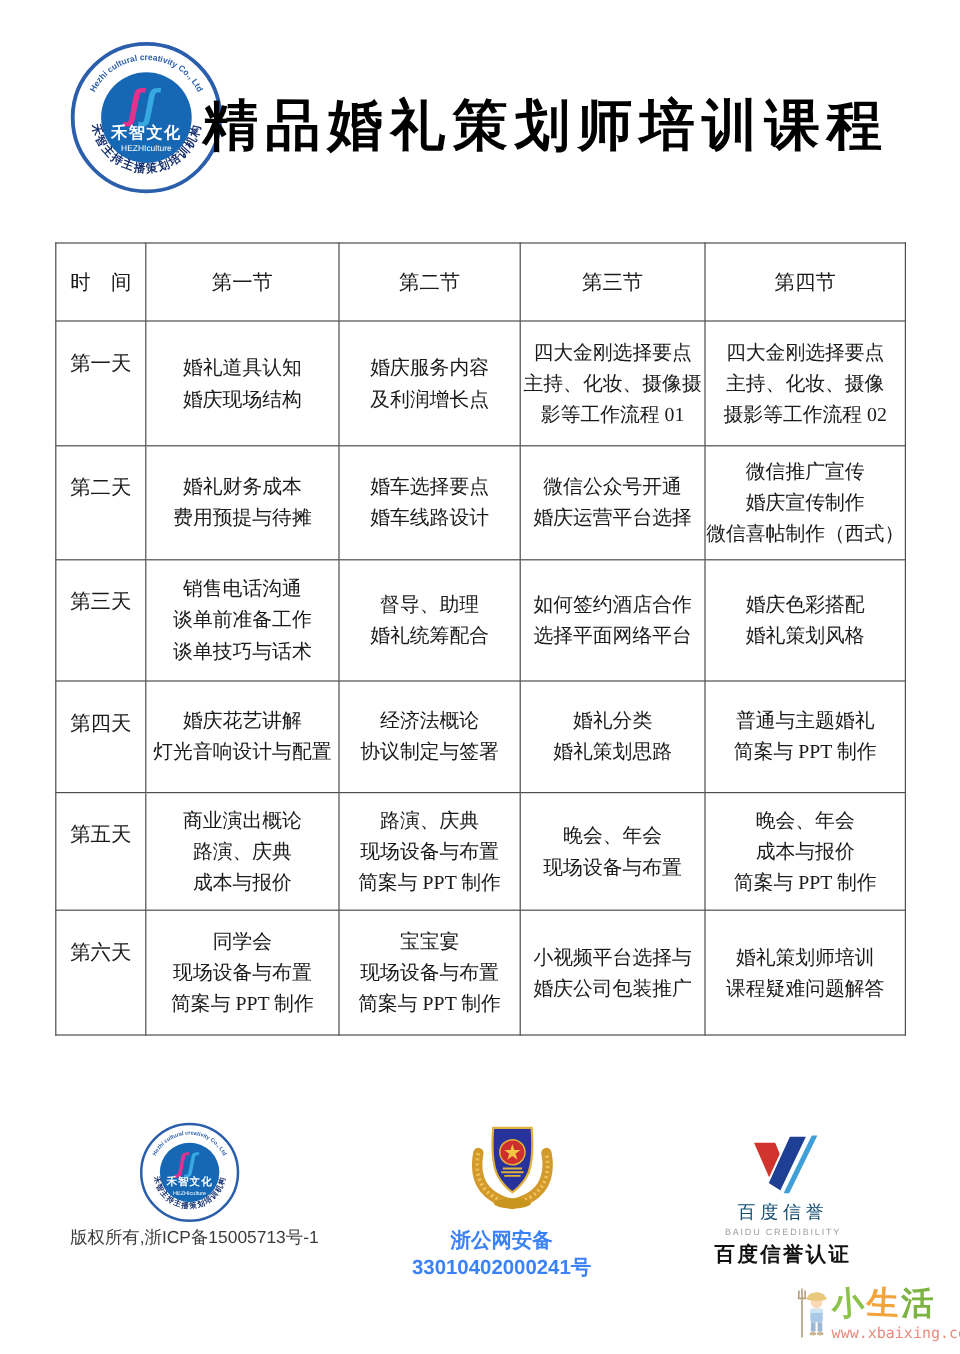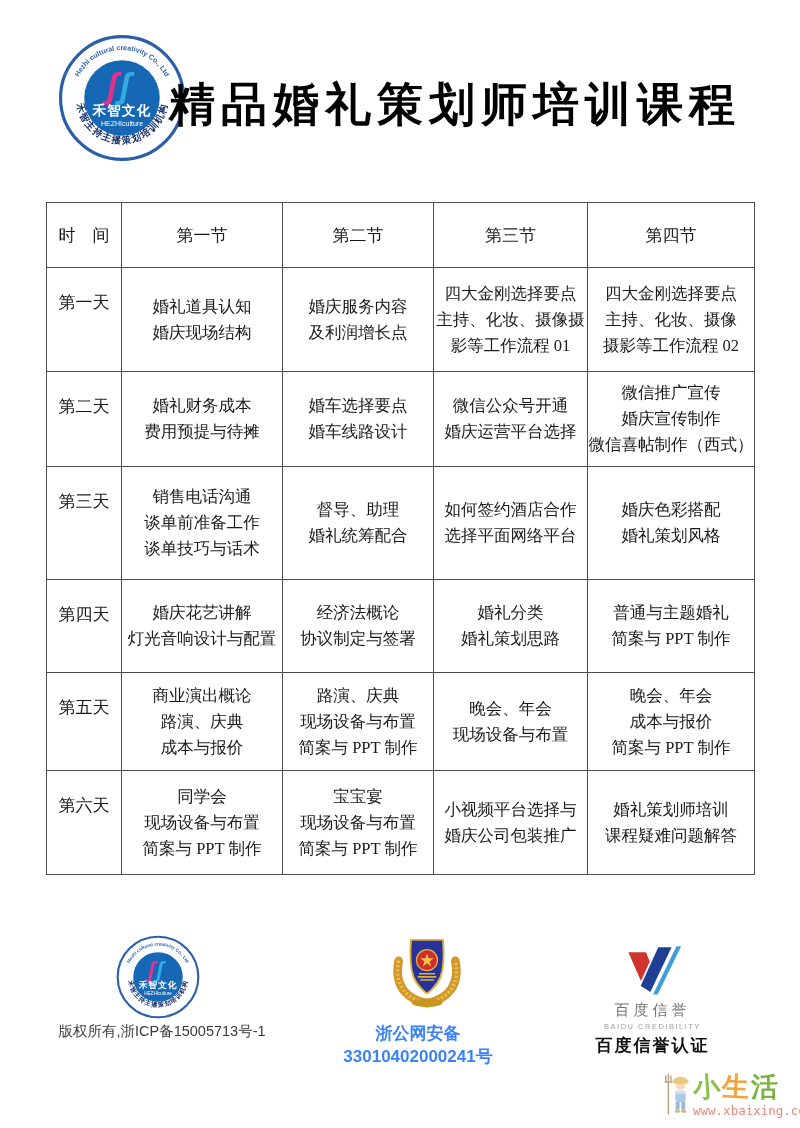--- a/index.html
+++ b/index.html
@@ -15,37 +15,37 @@
   
   #course-table{position:absolute;left:46px;top:202px;width:708px;
       border-collapse:collapse;table-layout:fixed;
       font-family:"Liberation Serif","DejaVu Serif",serif;color:#1a1a1a;}
   #course-table td{border:1px solid #4d4d4d;text-align:center;vertical-align:middle;
       font-size:16.5px;padding:0;}
   #course-table thead tr{height:65px;}
   #course-table thead td{font-size:17px;}
   #course-table tbody tr:nth-child(1){height:104px;}
   #course-table tbody tr:nth-child(2){height:95px;}
-  #course-table tbody tr:nth-child(3){height:113px;font-family:Liberation Serif, serif;}
+  #course-table tbody tr:nth-child(3){height:101px;font-family:Liberation Serif, serif;}
   #course-table tbody tr:nth-child(4){height:93px;}
   #course-table tbody tr:nth-child(5){height:98px;}
   #course-table tbody tr:nth-child(6){height:104px;}
   #course-table td.day-cell{vertical-align:top;padding-top:22px;font-size:17px;}
   #course-table .line{line-height:26px;white-space:nowrap;}
 
   
   #footer-logo{position:absolute;left:116px;top:935px;width:84px;height:84px;}
   #copyright-text{position:absolute;left:56px;top:1022px;width:212px;text-align:center;
       font-size:14.5px;color:#3b3b3b;letter-spacing:0px;}
   #police-badge{position:absolute;left:390px;top:927px;width:74px;height:88px;}
   #police-record-text{position:absolute;left:318px;top:1022px;width:200px;text-align:center;
       font-size:17px;font-weight:bold;color:#3b82f6;}
   #baidu-block{position:absolute;left:585px;top:944px;width:135px;text-align:center;}
   #baidu-v{width:62px;height:54px;display:block;margin:0 auto;}
-  #baidu-name{font-size:15px;color:#737373;letter-spacing:4px;margin-top:3px;}
+  #baidu-name{font-size:15px;color:#0c4a6e;letter-spacing:4px;margin-top:3px;}
   #baidu-name-en{font-size:7.5px;color:#9e9e9e;letter-spacing:1.5px;margin-top:2px;}
   #baidu-cert{font-size:17px;color:#111;font-weight:600;letter-spacing:2px;margin-top:3px;}
 
   
   #watermark{position:absolute;left:664px;top:1072px;display:flex;align-items:flex-start;}
   #farmer{width:26px;height:46px;flex:none;}
   #wm-text{margin-left:3px;}
   #wm-chars{font-size:27px;font-weight:bold;line-height:30px;letter-spacing:2px;
       font-family:"DejaVu Sans",sans-serif;}
   #wm-chars .c0{color:#8bc34a;display:inline-block;transform:rotate(-4deg);}

